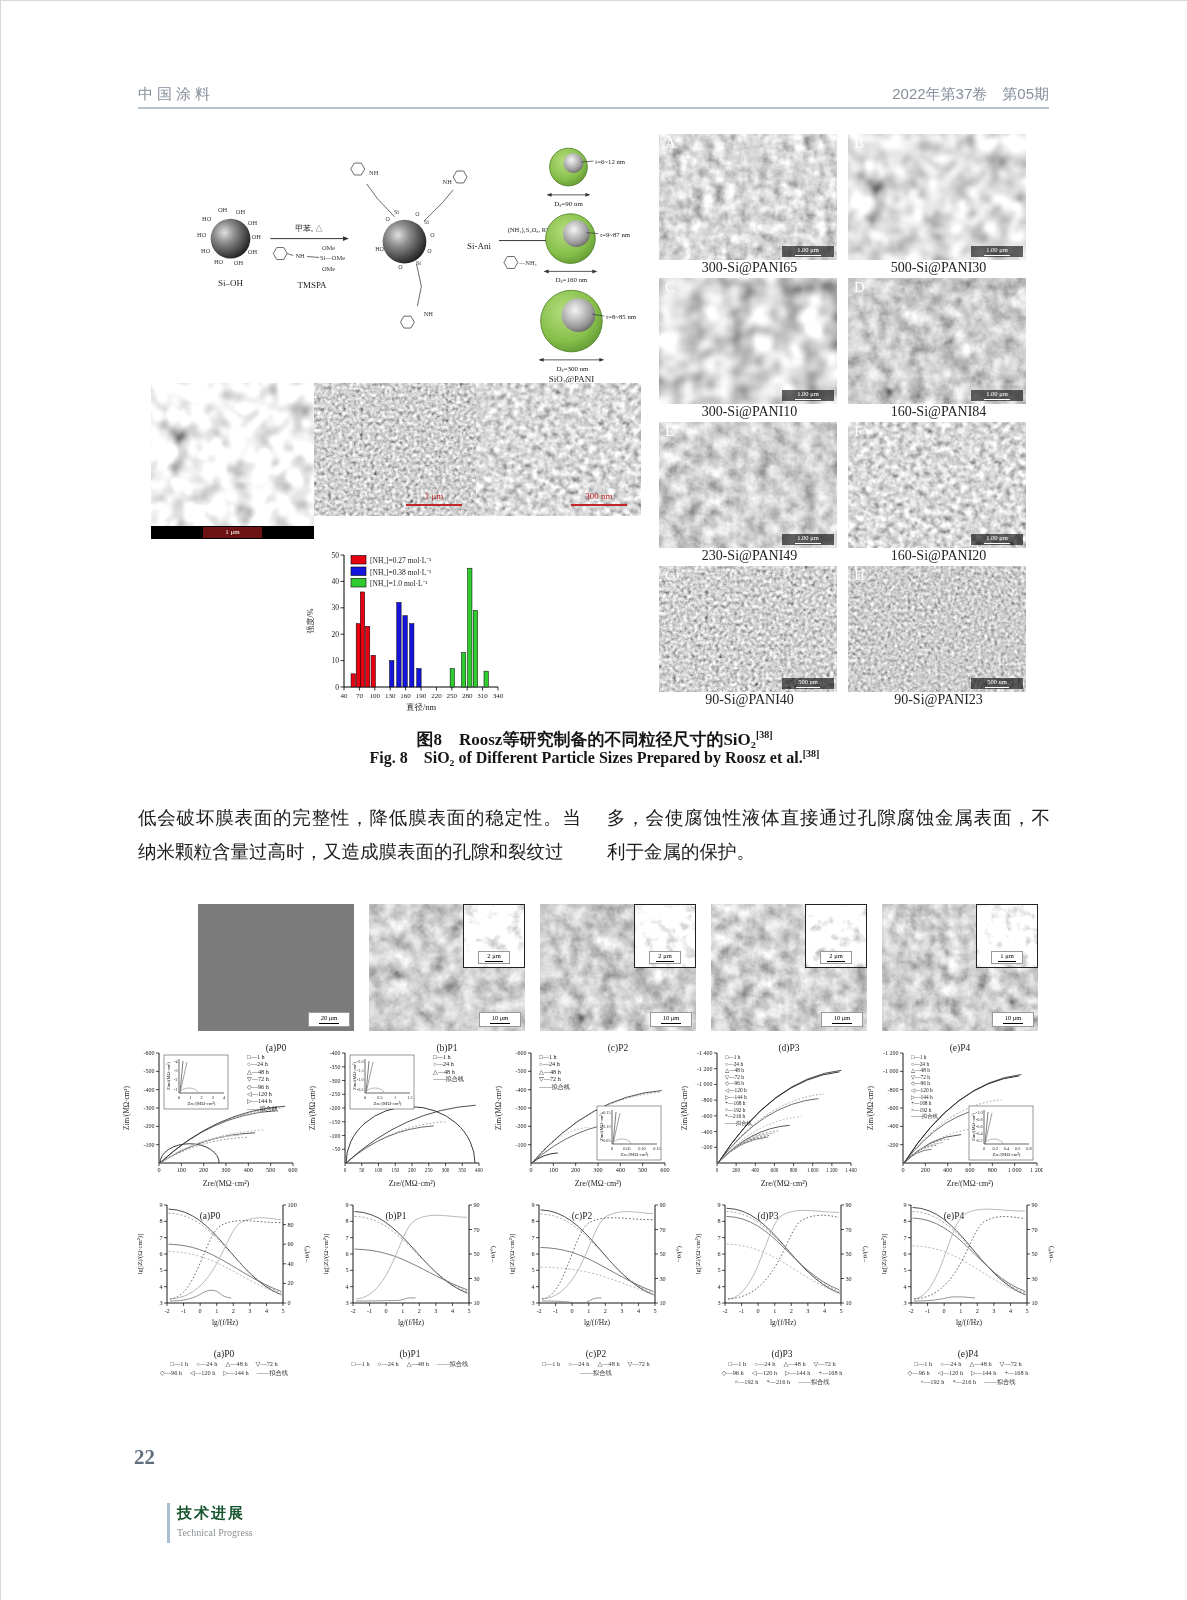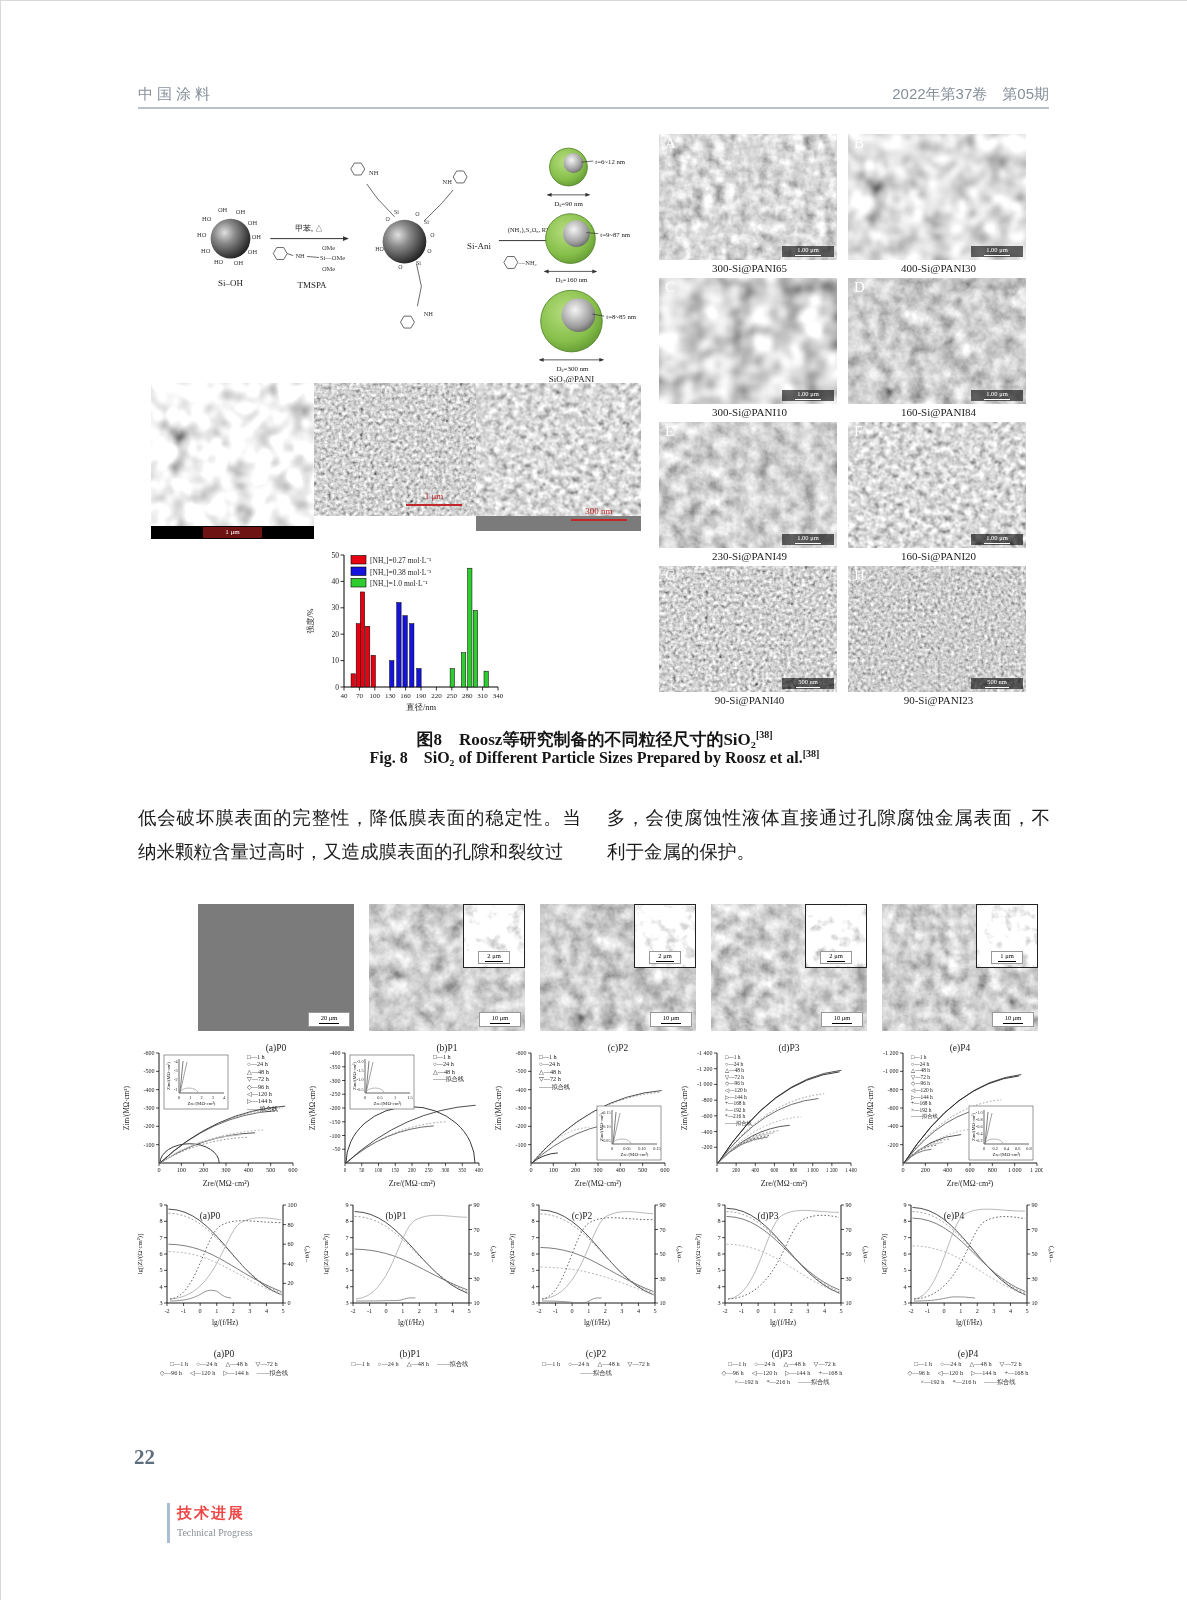--- a/index.html
+++ b/index.html
@@ -19,32 +19,32 @@
         display:flex;align-items:center;justify-content:center;line-height:1}
   .chip i{font-style:normal;border-bottom:1.5px solid #fff;padding:0 2px 1px}
   .chipw{position:absolute;background:#fff;color:#000;font-size:6.5px;
         display:flex;align-items:center;justify-content:center;line-height:1;border:0.5px solid #999}
   .chipw i{font-style:normal;border-bottom:1px solid #000;padding:0 2px 1px}
   .redscale{position:absolute;color:#c22626;font-size:9px;text-align:center;line-height:1.2}
   .redscale .rline{height:2px;background:#c22626;margin-top:2px}
   #semGrid{display:grid;grid-template-columns:181px 181px;column-gap:8px}
   .gcell{width:181px}
   .gimg{position:relative;width:178px;height:126px;overflow:hidden;background:#777}
-  .gcap{height:18px;line-height:16px;font-size:11px;color:#222;text-align:center}
+  .gcap{height:18px;line-height:16px;font-size:14px;color:#222;text-align:center}
   #fig9Sem{display:flex;gap:15px}
   .f9cell{width:156px}
   .f9img{position:relative;width:156px;height:127px;overflow:hidden;background:#7b7b7b}
   .f9lab,.plab{font-size:9.5px;color:#222;text-align:center;margin-top:12px}
   #fig9Nyq,#fig9Bode{display:flex;gap:8px}
   .pcell{width:178px}
   .legrow{text-align:center;font-size:6.3px;color:#333;line-height:9px}
   .legrow span{margin:0 4px}
   .ftr-num{font-size:21px;font-weight:bold;color:#5f6e7d}
   .ftr-bar{width:3px;height:40px;background:#a9bed2}
-  .ftr-zh{font-size:15px;font-weight:bold;color:#ef4444;letter-spacing:2px;font-family:Liberation Serif, serif}
+  .ftr-zh{font-size:15px;font-weight:bold;color:#14532d;letter-spacing:2px;font-family:Liberation Serif, serif}
   .ftr-en{font-size:10px;color:#8b9196}
   svg text{font-family:"Liberation Serif",serif}
 </style>
 </head>
 <body>
 
 <svg width="0" height="0" style="position:absolute">
 <defs>
   <filter id="fBlob" x="0" y="0" width="100%" height="100%">
         <feTurbulence type="fractalNoise" baseFrequency="0.05" numOctaves="2" seed="7"></feTurbulence>
@@ -261,21 +261,21 @@
 
   <div class="abs" id="semTrio" style="left:150px;top:382px;width:490px;height:157px">
       <div class="semimg" style="left: 0px; top: 0px; width: 163px; height: 156px; position: absolute;"><svg width="163" height="156" style="filter: brightness(1.1);">
           <rect x="0" y="0" width="163" height="156" fill="#888" filter="url(#fBlob)"></rect>
         </svg><div style="position: absolute; left: 0px; bottom: 0px; width: 100%; height: 13px; background: rgb(0, 0, 0); display: flex; align-items: center; justify-content: center;">
           <span style="color: rgb(255, 255, 255); font-size: 7px; background: rgb(109, 19, 19); padding: 1px 22px; line-height: 1.2;">1 μm</span>
         </div></div>
       <div class="semimg" style="left: 163px; top: 0px; width: 162px; height: 133px; position: absolute;"><svg width="162" height="133" style="filter: brightness(1);">
           <rect x="0" y="0" width="162" height="133" fill="#888" filter="url(#fGrainF)"></rect>
         </svg><div class="redscale" style="right: 14px; bottom: 10px; width: 56px;"><span>1 μm</span><div class="rline"></div></div></div>
-      <div class="semimg" style="left: 325px; top: 0px; width: 165px; height: 148px; position: absolute;"><svg width="165" height="133" style="filter: brightness(1);">
+      <div class="semimg" style="left: 325px; top: 0px; width: 165px; height: 133px; position: absolute;"><svg width="165" height="133" style="filter: brightness(1);">
           <rect x="0" y="0" width="165" height="133" fill="#888" filter="url(#fGrainM)"></rect>
         </svg><div class="redscale" style="right: 14px; bottom: 10px; width: 56px;"><span>300 nm</span><div class="rline"></div></div></div>
     </div>
 
   <div class="abs" id="histMount" style="left:303px;top:544px;width:200px;height:172px"><svg width="200" height="172" viewBox="0 0 200 172">
         <path d="M40 10V142H194" stroke="#000" fill="none" stroke-width="1"></path>
         <line x1="40" y1="142" x2="36.5" y2="142" stroke="#000" stroke-width="0.8"></line>
         <text x="35" y="144.5" font-size="7.5" text-anchor="end" fill="#222">0</text>
         <line x1="40" y1="115.6" x2="36.5" y2="115.6" stroke="#000" stroke-width="0.8"></line>
         <text x="35" y="118.1" font-size="7.5" text-anchor="end" fill="#222">10</text>
@@ -342,21 +342,21 @@
             <i>1.00 μm</i>
           </div></div>
         <div class="gcap">300-Si@PANI65</div>
       </div>
       <div class="gcell">
         <div class="gimg"><svg width="178" height="126">
             <rect x="0" y="0" width="178" height="126" fill="#888" filter="url(#fBlob)"></rect>
           </svg><span class="letter">B</span><div class="chip" style="right: 3px; bottom: 3px; width: 52px; height: 11px;">
             <i>1.00 μm</i>
           </div></div>
-        <div class="gcap">400-Si@PANI30</div>
+        <div class="gcap">500-Si@PANI30</div>
       </div>
       <div class="gcell">
         <div class="gimg"><svg width="178" height="126">
             <rect x="0" y="0" width="178" height="126" fill="#888" filter="url(#fBlob2)"></rect>
           </svg><span class="letter">C</span><div class="chip" style="right: 3px; bottom: 3px; width: 52px; height: 11px;">
             <i>1.00 μm</i>
           </div></div>
         <div class="gcap">300-Si@PANI10</div>
       </div>
       <div class="gcell">

